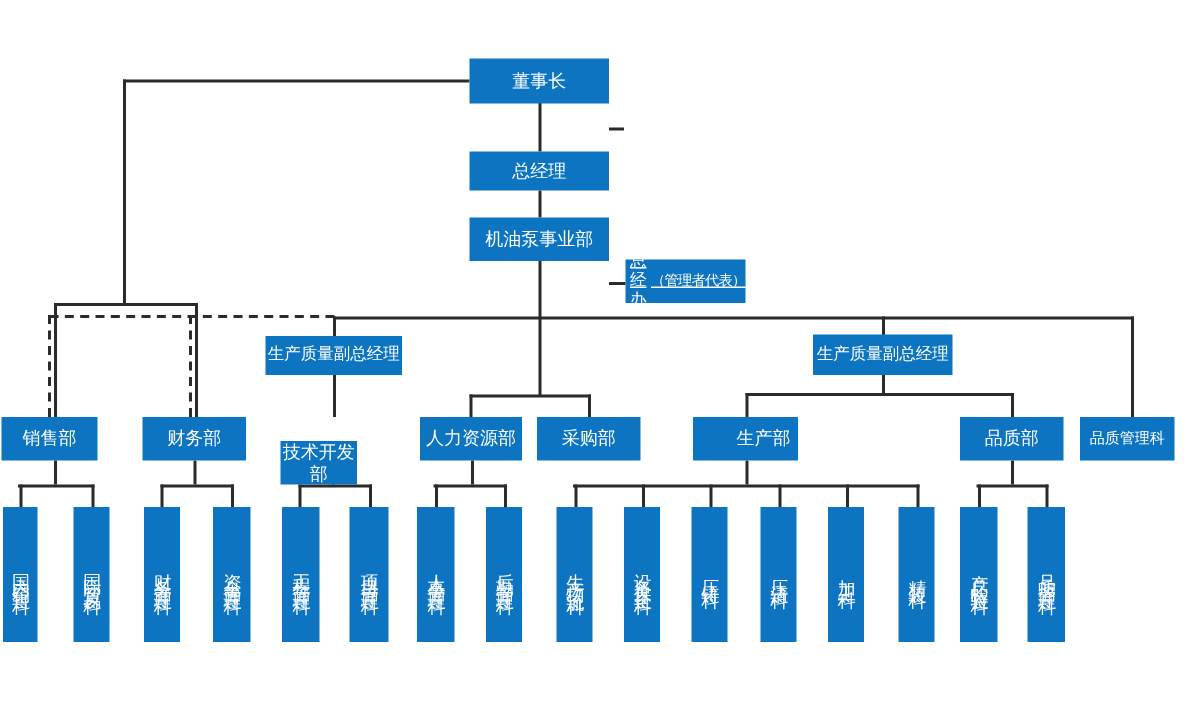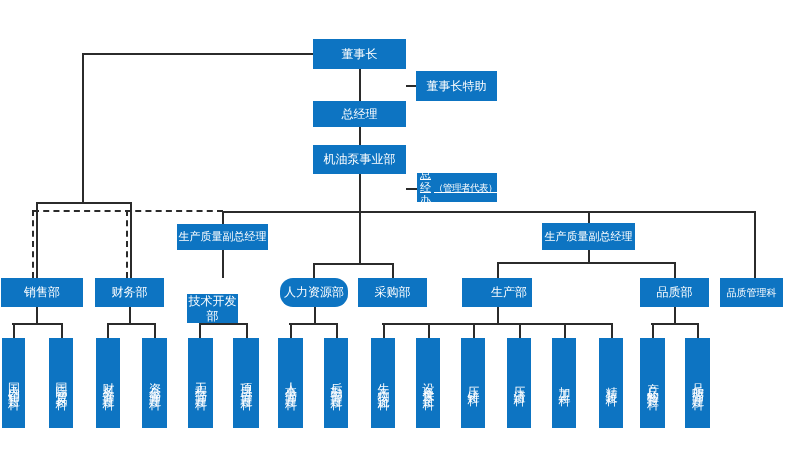--- a/index.html
+++ b/index.html
@@ -101,51 +101,48 @@
   <div class="lv" style="left:652px;top:323px;height:15px;"></div>
   <div class="lv" style="left:697px;top:323px;height:15px;"></div>
 
   <div class="ldh" style="left:33px;top:210px;width:190px;"></div>
   <div class="ldv" style="left:32px;top:210px;height:68px;"></div>
   <div class="ldv" style="left:126px;top:210px;height:68px;"></div>
 
   <div class="node" style="left:313px;top:39px;width:93px;height:30px;">
     <span>董事长</span>
   </div>
-  <div class="node" style="left:416px;top:71px;width:81px;height:30px;">
-    <span>董事长特助</span>
-  </div>
   <div class="node" style="left:313px;top:101px;width:93px;height:26px;">
     <span>总经理</span>
   </div>
   <div class="node" style="left:313px;top:145px;width:93px;height:29px;">
     <span>机油泵事业部</span>
   </div>
   <div class="node two" style="left:417px;top:173px;width:80px;height:29px;">
     <span class="l1">总经办</span>
     <span class="l2">（管理者代表）</span>
   </div>
 
   <div class="node" style="left:177px;top:224px;width:91px;height:26px;font-size:11px;">
     <span>生产质量副总经理</span>
   </div>
   <div class="node" style="left:542px;top:223px;width:93px;height:27px;font-size:11px;">
     <span>生产质量副总经理</span>
   </div>
 
-  <div class="node" style="left:1px;top:278px;width:82px;height:29px;justify-content:center;">
+  <div class="node" style="left:1px;top:278px;width:64px;height:29px;justify-content:center;">
     <span>销售部</span>
   </div>
   <div class="node" style="left:95px;top:278px;width:69px;height:29px;">
     <span>财务部</span>
   </div>
   <div class="node" style="left:187px;top:294px;width:51px;height:29px;">
     <span>技术开发部</span>
   </div>
-  <div class="node" style="left:280px;top:278px;width:68px;height:29px;border-radius:13px;">
+  <div class="node" style="left:280px;top:278px;width:68px;height:29px;">
     <span>人力资源部</span>
   </div>
   <div class="node" style="left:358px;top:278px;width:69px;height:29px;">
     <span>采购部</span>
   </div>
   <div class="node" style="left:462px;top:278px;width:70px;height:29px;padding-left:24px;">
     <span>生产部</span>
   </div>
   <div class="node" style="left:640px;top:278px;width:69px;height:29px;">
     <span>品质部</span>

